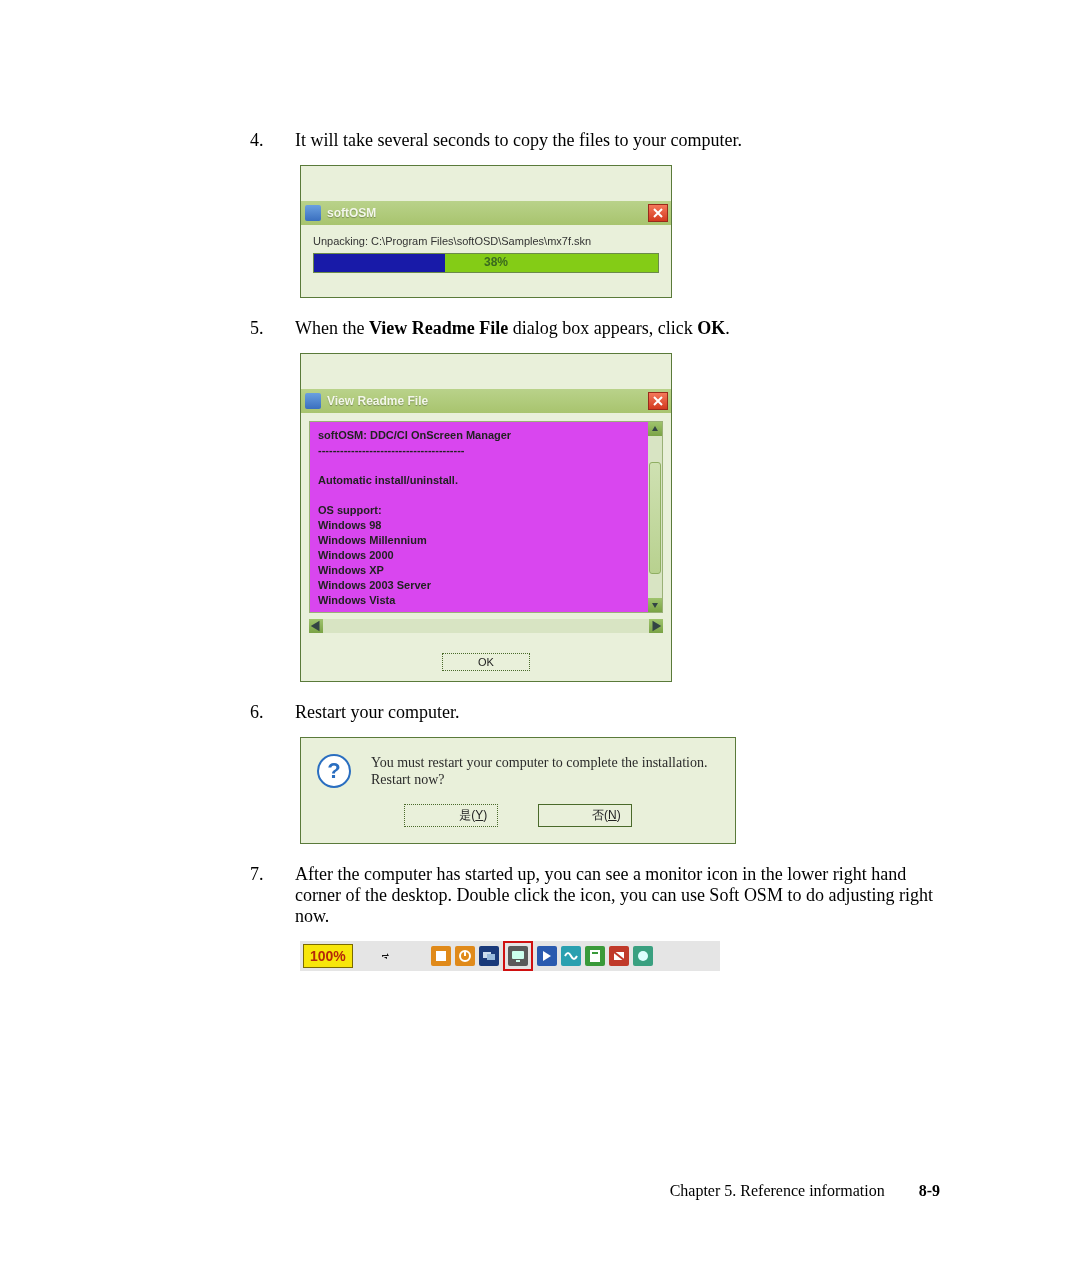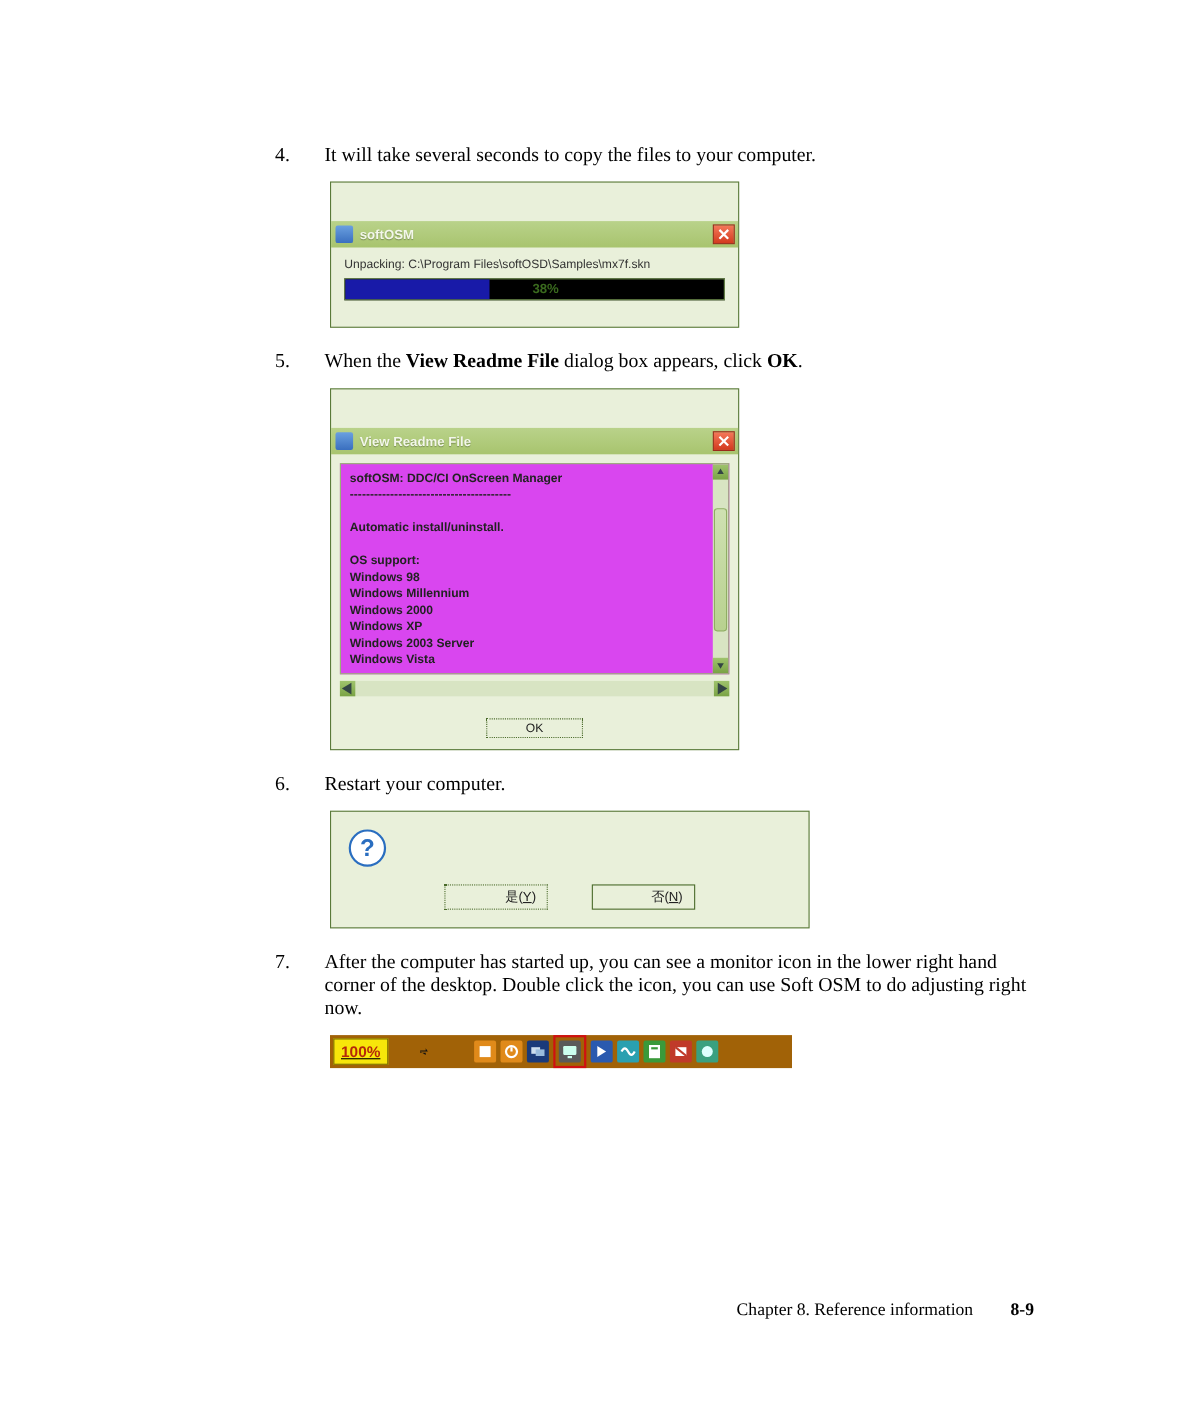--- a/index.html
+++ b/index.html
@@ -79,21 +79,21 @@
     padding: 10px 12px 12px 12px;
   }
   .unpack-line {
     font-size: 11px;
     color: #333;
     margin-bottom: 6px;
   }
   .progress-wrap {
     height: 18px;
     border: 1px solid #6b8a4a;
-    background: #000000;
+    background: #84cc16;
     position: relative;
     margin-bottom: 12px;
   }
   .progress-fill {
     position: absolute;
     left:0; top:0; bottom:0;
     width: 38%;
     background: #181aa8;
   }
   .progress-label {
@@ -205,27 +205,26 @@
   .confirm-btns {
     text-align: center;
     padding-bottom: 16px;
   }
   .confirm-btns .winbtn { margin: 0 18px; min-width: 72px; font-size: 12px; text-align: right; }
 
   
   .tray {
     width: 420px;
     height: 30px;
-    background: #a16207;
+    background: #e5e5e5;
     display: flex;
     align-items: center;
     margin: 14px 0 0 50px;
     padding: 0 3px;
     box-sizing: border-box;
-    text-decoration: underline;
   }
   .badge100 {
     background: #f7e60a;
     color: #b5280a;
     font-family: Arial, sans-serif;
     font-weight: bold;
     font-size: 14px;
     padding: 3px 6px;
     border: 1px solid #7a6a00;
     margin-right: 10px;
@@ -366,20 +365,22 @@
 
   <div class="list-item">
     <div class="list-num">6.</div>
     <div class="list-body">Restart your computer.</div>
   </div>
 
   <div class="fig wide">
     <div class="dlg confirm">
       <div class="confirm-body">
         <div class="qicon">?</div>
+        <div class="confirm-text" style="white-space:pre-line">You must restart your computer to complete the installation.
+Restart now?</div>
       </div>
       <div class="confirm-btns">
         <span class="winbtn"><span>是(</span><u>Y</u><span>)</span></span>
         <span class="winbtn solid"><span>否(</span><u>N</u><span>)</span></span>
       </div>
     </div>
   </div>
 
   <div class="list-item">
     <div class="list-num">7.</div>
@@ -443,17 +444,17 @@
         </svg>
       </span>
     <span class="ticon2 bg-teal">
         <svg viewBox="0 0 16 16">
           <circle cx="8" cy="8" r="5" fill="#dff"></circle>
         </svg>
       </span>
   </div>
 
   <div class="footer">
-    <span>Chapter 8. Reference information</span>
+    <span>Chapter 5. Reference information</span>
     <span class="pn">8-9</span>
   </div>
 
 </div>
 
 </body></html>

